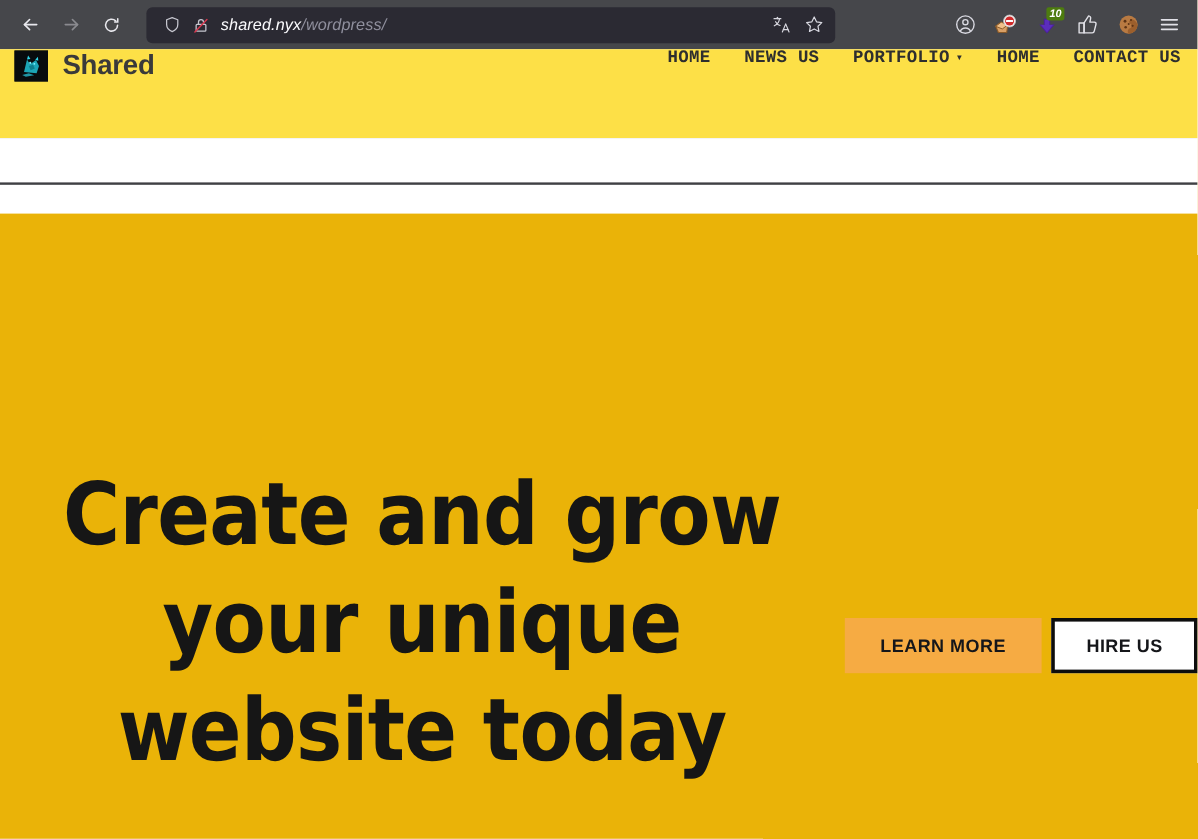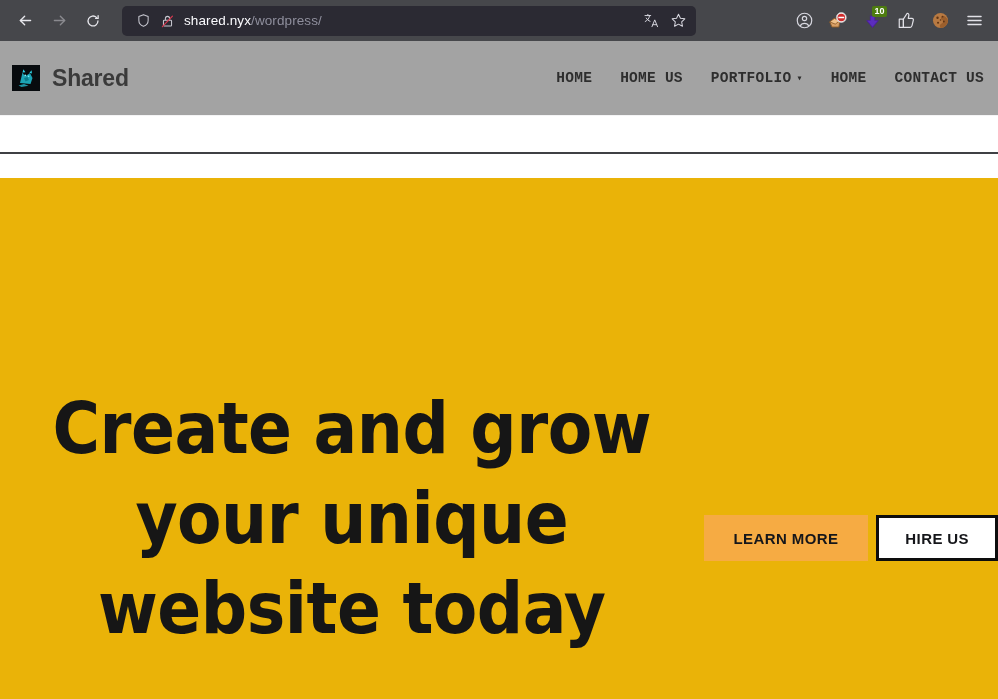--- a/index.html
+++ b/index.html
@@ -14,20 +14,21 @@
 
   
   .browser-toolbar {
     height: 41px;
     background: #46474b;
     display: flex;
     align-items: center;
     padding: 12px 8px;
     gap: 0;
     position: relative;
+    font-style: italic;
   }
 
   .nav-btn {
     width: 34px;
     height: 30px;
     display: flex;
     align-items: center;
     justify-content: center;
     border-radius: 4px;
     flex: 0 0 auto;
@@ -109,23 +110,23 @@
     padding: 0 2px;
     min-width: 15px;
     text-align: center;
     border-radius: 2px;
     font-family: "Liberation Sans", sans-serif;
   }
 
   
   .site-header {
     height: 74px;
-    background: #a3a3a3;
-    display: flex;
-    align-items: center;
+    background: #fde047;
+    display: flex;
+    align-items: flex-start;
     padding: 0 14px 0 12px;
     position: relative;
   }
 
   .brand {
     display: flex;
     align-items: center;
     gap: 12px;
     cursor: pointer;
   }
@@ -385,21 +386,21 @@
       <circle cx="16.6" cy="11.2" r="0.8" fill="#7df3ff"></circle>
     </svg>
     <span class="brand-name">Shared</span>
   </a>
 
   <nav class="main-nav">
     <a class="nav-link">
       <span>HOME</span>
     </a>
     <a class="nav-link">
-      <span>HOME US</span>
+      <span>NEWS US</span>
     </a>
     <a class="nav-link">
       <span>PORTFOLIO</span>
       <span class="chev">▾</span>
     </a>
     <a class="nav-link">
       <span>HOME</span>
     </a>
     <a class="nav-link">
       <span>CONTACT US</span>

